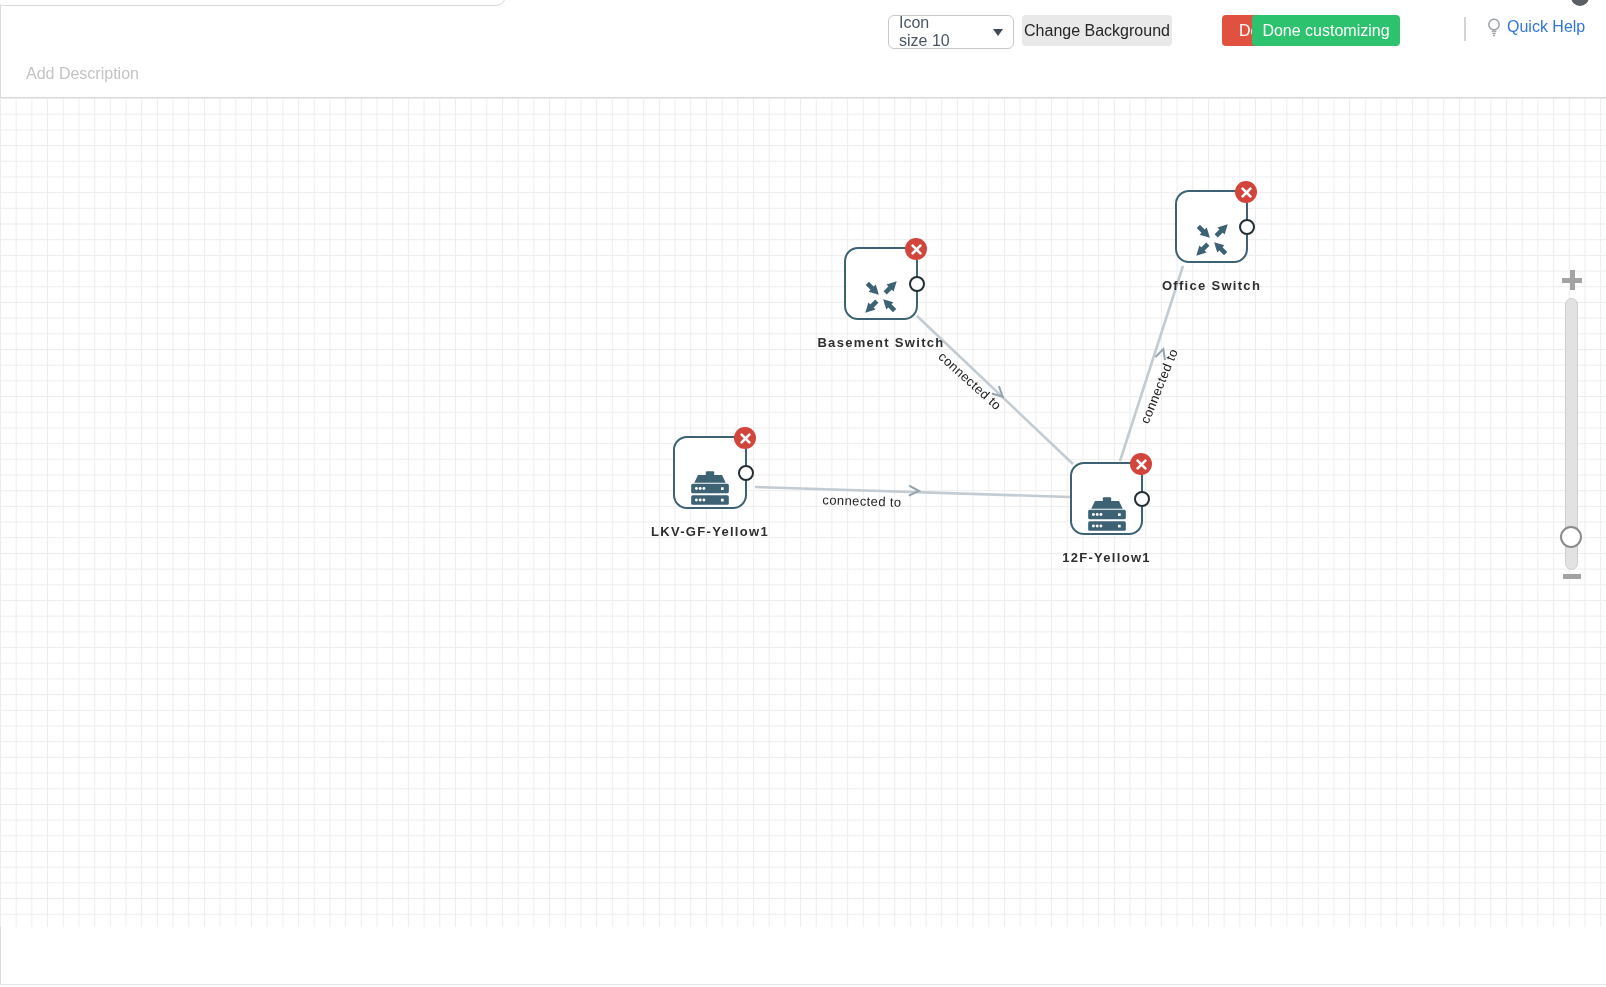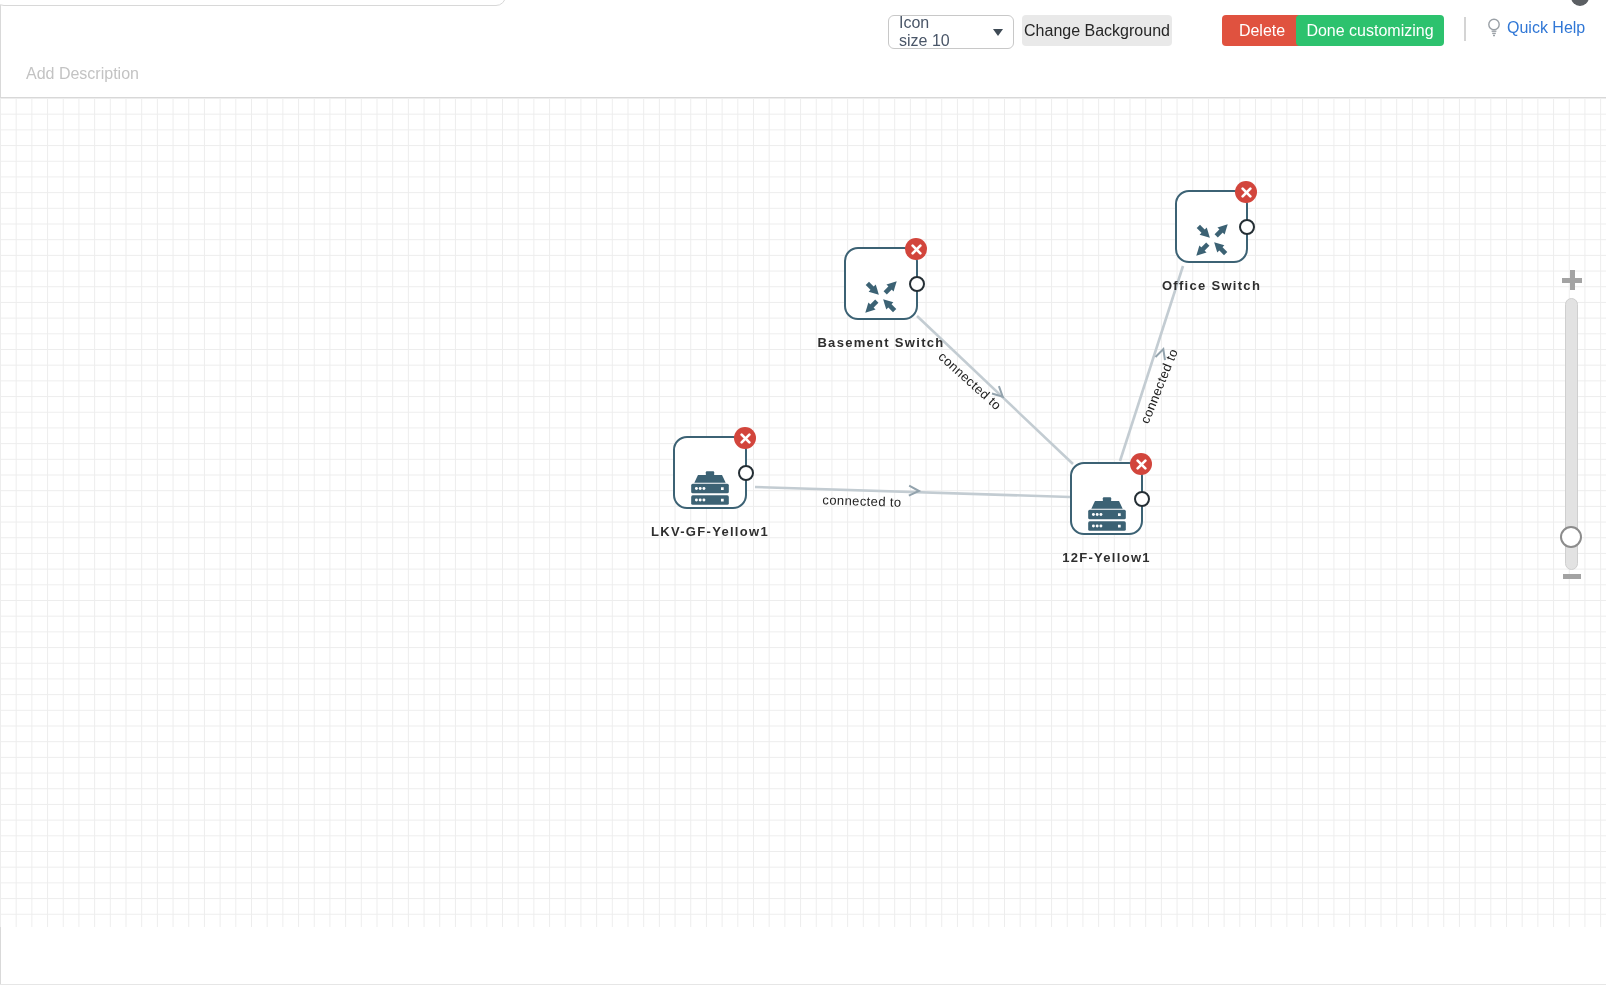--- a/index.html
+++ b/index.html
@@ -33,23 +33,23 @@
   
   .icon-size-select{position:absolute;left:888px;top:15px;width:126px;height:34px;border:1px solid #c8c8c8;
     border-radius:6px;background:#fff;display:flex;align-items:center;padding:0 10px;cursor:pointer;gap:28px;}
   .icon-size-select .val{font-size:16px;color:#4a5668;flex:1;}
   .chevron-down{width:0;height:0;border-left:5.5px solid transparent;border-right:5.5px solid transparent;
     border-top:7px solid #3f4a55;margin-left:6px;}
   .btn{position:absolute;top:15px;height:31px;border:none;border-radius:4px;font-size:16px;
     font-family:inherit;display:flex;align-items:center;justify-content:center;cursor:pointer;}
   .btn-change{left:1022px;width:150px;background:#e9e9e9;color:#262626;}
   .btn-delete{left:1222px;width:80px;background:var(--delete-button);color:#fff;}
-  .btn-done{left:1296px;width:148px;background:var(--done-button);color:#fff;}
+  .btn-done{left:1252px;width:148px;background:var(--done-button);color:#fff;}
   .toolbar-divider{position:absolute;left:1464px;top:17px;width:2px;height:24px;background:#d4d4d4;}
-  .quick-help{position:absolute;left:1487px;top:18px;display:flex;align-items:center;gap:6px;cursor:pointer;}
+  .quick-help{position:absolute;left:1487px;top:18px;display:flex;align-items:flex-start;gap:6px;cursor:pointer;}
   .quick-help .lbl{font-size:16px;color:var(--link);}
   .bulb{display:block;}
 
   
   .canvas{position:absolute;left:0;top:98px;width:1606px;height:829px;background:#fff;
     background-image:linear-gradient(to right,var(--grid-line) 1px,transparent 1px),
                      linear-gradient(to bottom,var(--grid-line) 1px,transparent 1px);
     background-size:15.7px 15.7px;}
   .edges-layer{position:absolute;left:0;top:0;width:1606px;height:987px;pointer-events:none;}
 

